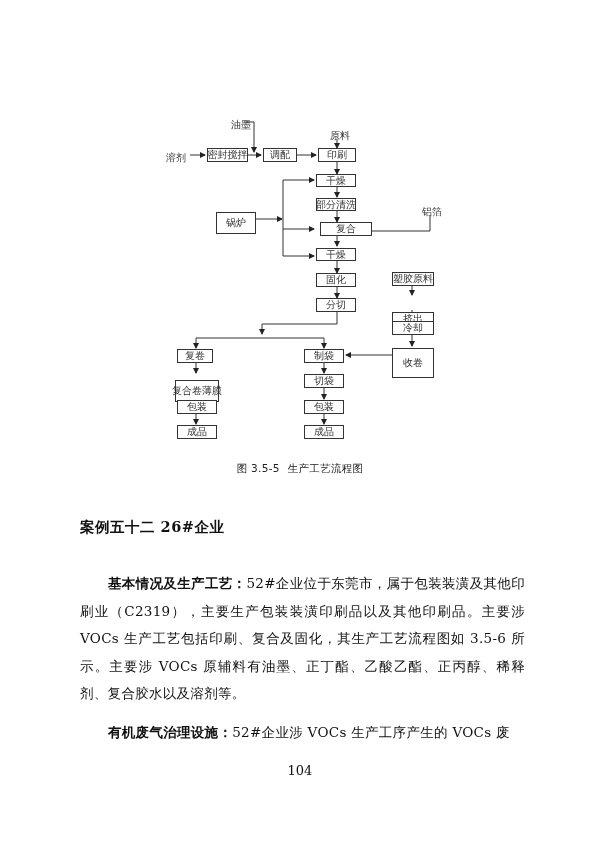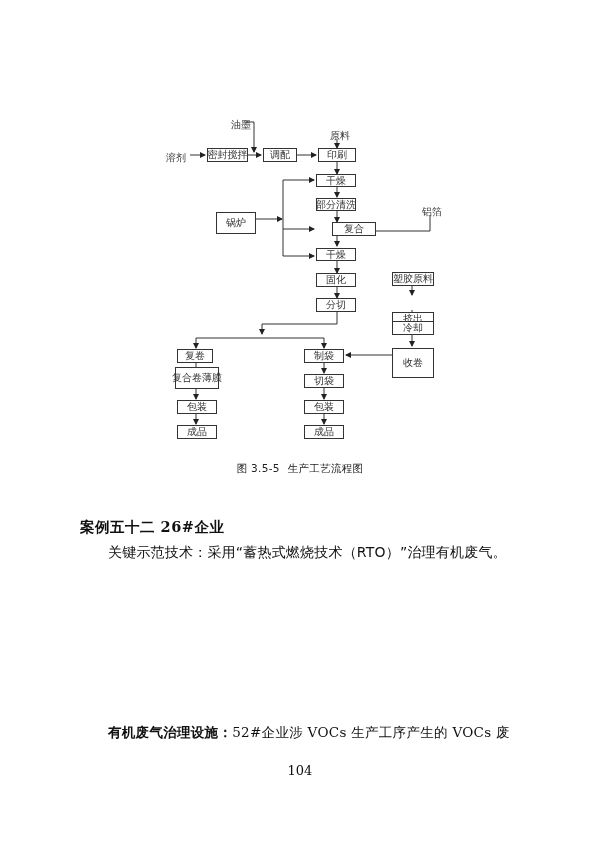--- a/index.html
+++ b/index.html
@@ -88,52 +88,52 @@
     <span class="lbl" style="left:166px;top:151px;">溶剂</span>
     <span class="lbl" style="left:231px;top:118px;">油墨</span>
     <span class="lbl" style="left:330px;top:129px;">原料</span>
     <span class="lbl" style="left:422px;top:205px;">铝箔</span>
 
     <div class="box" style="left:207px;top:148px;width:41px;height:14px;">密封搅拌</div>
     <div class="box" style="left:263px;top:148px;width:34px;height:14px;">调配</div>
     <div class="box" style="left:318px;top:148px;width:38px;height:14px;">印刷</div>
     <div class="box" style="left:316px;top:174px;width:40px;height:13px;">干燥</div>
     <div class="box" style="left:316px;top:198px;width:40px;height:13px;">部分清洗</div>
-    <div class="box" style="left:332px;top:222px;width:44px;height:14px;">复合</div>
+    <div class="box" style="left:320px;top:222px;width:52px;height:14px;">复合</div>
     <div class="box" style="left:316px;top:248px;width:40px;height:13px;">干燥</div>
     <div class="box" style="left:316px;top:273px;width:40px;height:14px;">固化</div>
     <div class="box" style="left:316px;top:298px;width:40px;height:14px;">分切</div>
 
     <div class="box" style="left:216px;top:212px;width:40px;height:22px;">锅炉</div>
 
     <div class="box" style="left:392px;top:272px;width:42px;height:14px;">塑胶原料</div>
     <div class="box" style="left:392px;top:296px;width:42px;height:14px;margin-top:16px;">挤出</div>
     <div class="box" style="left:392px;top:321px;width:42px;height:14px;">冷却</div>
     <div class="box" style="left:392px;top:348px;width:42px;height:30px;">收卷</div>
 
     <div class="box" style="left:177px;top:349px;width:36px;height:14px;">复卷</div>
-    <div class="box" style="left:175px;top:367px;width:44px;height:22px;">复合卷薄膜</div>
+    <div class="box" style="left:175px;top:380px;width:44px;height:22px;">复合卷薄膜</div>
     <div class="box" style="left:177px;top:400px;width:40px;height:14px;">包装</div>
     <div class="box" style="left:177px;top:425px;width:40px;height:14px;">成品</div>
 
     <div class="box" style="left:304px;top:349px;width:40px;height:14px;">制袋</div>
     <div class="box" style="left:304px;top:374px;width:40px;height:14px;">切袋</div>
     <div class="box" style="left:304px;top:400px;width:40px;height:14px;">包装</div>
     <div class="box" style="left:304px;top:425px;width:40px;height:14px;">成品</div>
   </div>
 
   <div class="caption">
     <span>图 3.5-5</span><span>生产工艺流程图</span>
   </div>
 
   <div class="h2">案例五十二  26#企业</div>
 
-  <div class="key">
-    <span>关键示范技术：</span><span>采用“蓄热式燃烧技术（RTO）”治理有机废气。</span>
+
+  <div class="para indent" style="top:570px;">
+    <span class="b">基本情况及生产工艺：</span><span>52#企业位于东莞市，属于包装装潢及其他印刷业（C2319），主要生产包装装潢印刷品以及其他印刷品。主要涉 VOCs 生产工艺包括印刷、复合及固化，其生产工艺流程图如 3.5-6 所示。主要涉 VOCs 原辅料有油墨、正丁酯、乙酸乙酯、正丙醇、稀释剂、复合胶水以及溶剂等。</span>
   </div>
-
 
   <div class="para indent" style="top:719px;">
     <span class="b">有机废气治理设施：</span><span>52#企业涉 VOCs 生产工序产生的 VOCs 废</span>
   </div>
 
   <div class="pageno">104</div>
 </div>
 
 </body></html>

